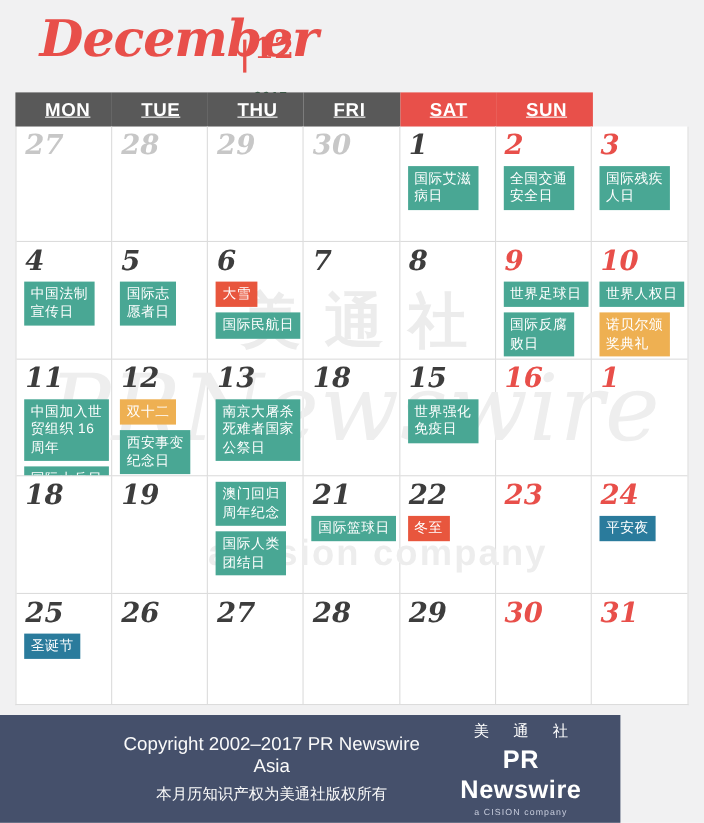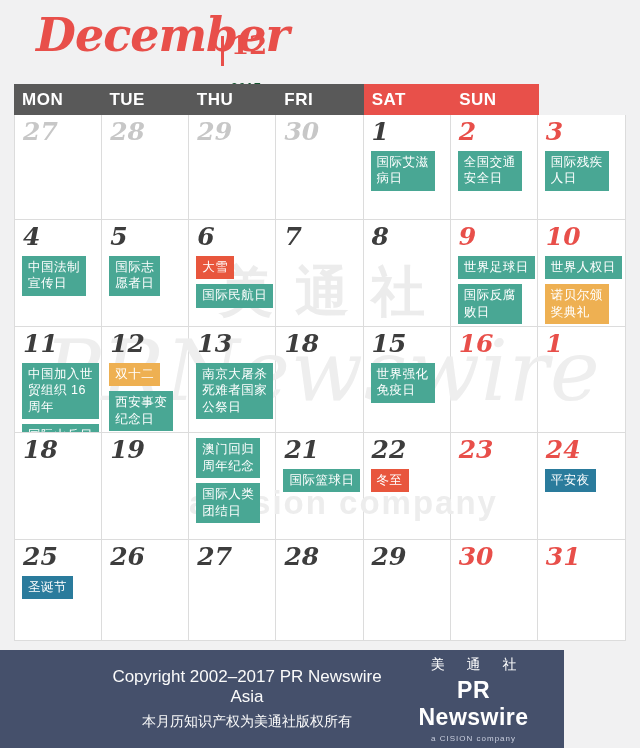--- a/index.html
+++ b/index.html
@@ -25,21 +25,21 @@
     position:absolute;left:231px;top:57px;
     font-size:12px;font-weight:bold;letter-spacing:1px;
   }
   
   .calendar{position:relative;margin:0 14px;width:612px;}
   .weekday-row{
     display:grid;grid-template-columns:repeat(7,1fr);height:31px;
   }
   .wd{
     color:#fff;font-weight:bold;font-size:17px;line-height:31px;
-    padding-left:8px;letter-spacing:.5px;
+    padding-left:27px;letter-spacing:.5px;text-decoration:underline;
   }
   .weeks{
     display:grid;grid-template-columns:repeat(7,1fr);
     grid-template-rows:105px 107px 106px 107px 100px;
     background:#fff;
     border-left:1px solid #dcdcdc;border-right:1px solid #dcdcdc;
     border-bottom:1px solid #dcdcdc;
     box-sizing:border-box;
   }
   .cell{

